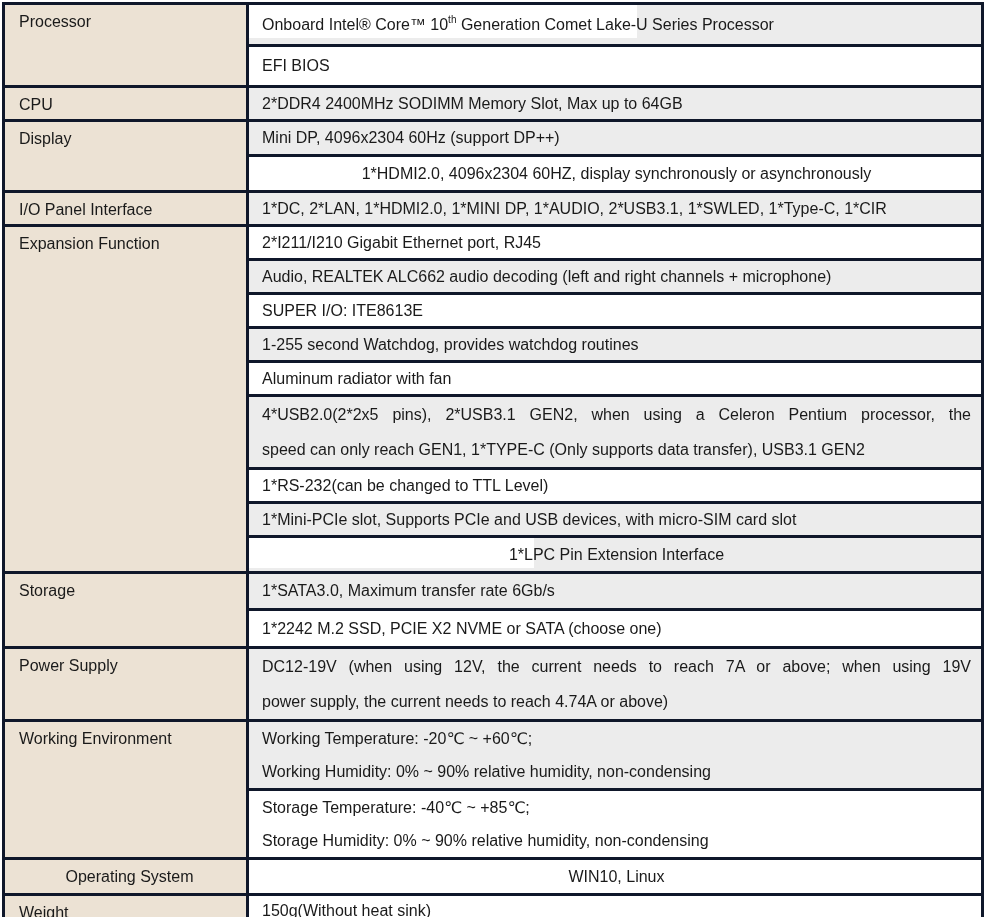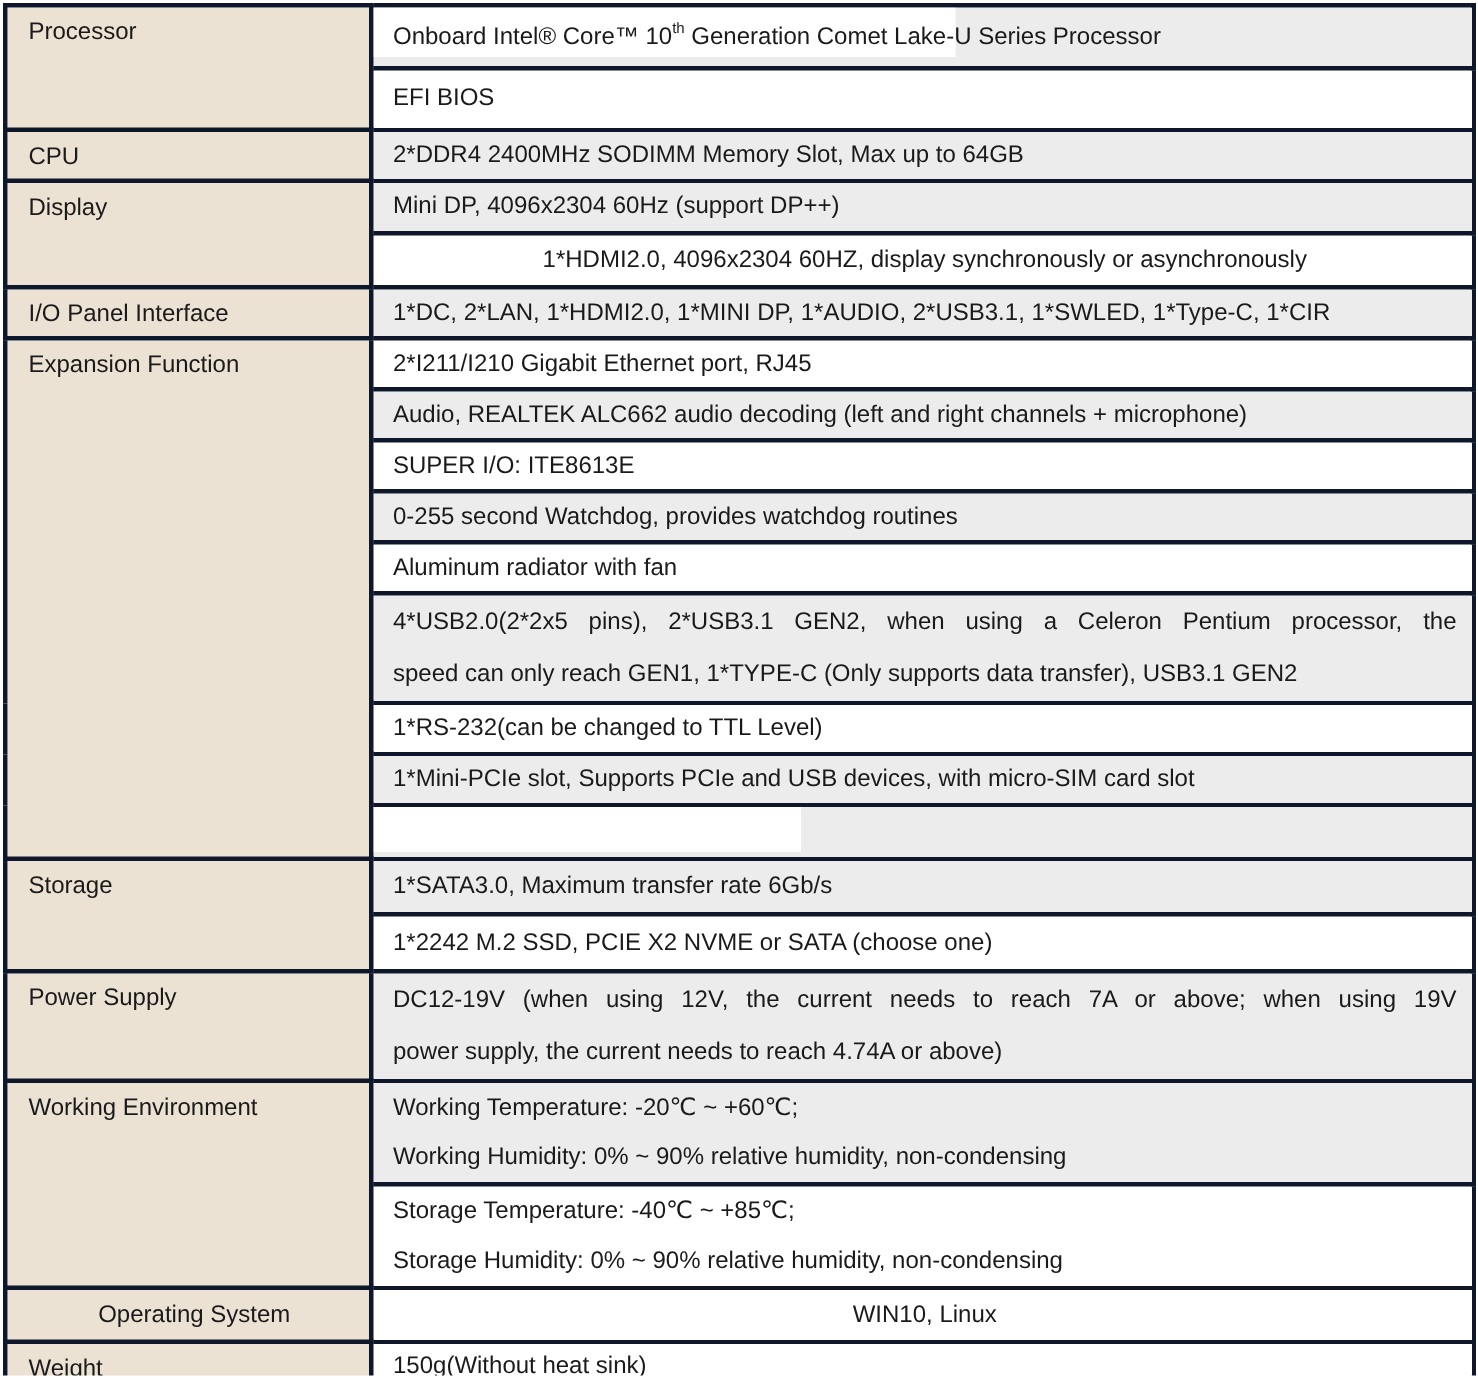--- a/index.html
+++ b/index.html
@@ -92,40 +92,41 @@
         <td class="lbl" rowspan="9">Expansion Function</td>
         <td class="val"><span class="t">2*I211/I210 Gigabit Ethernet port, RJ45</span></td>
       </tr>
       <tr class="h34">
         <td class="val g"><span class="t">Audio, REALTEK ALC662 audio decoding (left and right channels + microphone)</span></td>
       </tr>
       <tr class="h34">
         <td class="val"><span class="t">SUPER I/O: ITE8613E</span></td>
       </tr>
       <tr class="h34">
-        <td class="val g"><span class="t">0-255 second Watchdog, provides watchdog routines</span></td>
+        <td class="val g"><span class="t">1-255 second Watchdog, provides watchdog routines</span></td>
       </tr>
       <tr class="h34">
         <td class="val"><span class="t">Aluminum radiator with fan</span></td>
       </tr>
       <tr class="h70">
         <td class="val g">
           <div class="ln jl">4*USB2.0(2*2x5 pins), 2*USB3.1 GEN2, when using a Celeron Pentium processor, the</div>
           <div class="ln">speed can only reach GEN1, 1*TYPE-C (Only supports data transfer), USB3.1 GEN2</div>
         </td>
       </tr>
       <tr class="h34">
         <td class="val"><span class="t">1*RS-232(can be changed to TTL Level)</span></td>
       </tr>
       <tr class="h34">
         <td class="val g"><span class="t">1*Mini-PCIe slot, Supports PCIe and USB devices, with micro-SIM card slot</span></td>
       </tr>
       <tr class="h36">
         <td class="val g">
           <span class="patch patch-b"></span>
+          <span class="t">1*LPC Pin Extension Interface</span>
         </td>
       </tr>
 
       <tr class="h37">
         <td class="lbl" rowspan="2">Storage</td>
         <td class="val g"><span class="t">1*SATA3.0, Maximum transfer rate 6Gb/s</span></td>
       </tr>
       <tr class="h38">
         <td class="val"><span class="t">1*2242 M.2 SSD, PCIE X2 NVME or SATA (choose one)</span></td>
       </tr>

